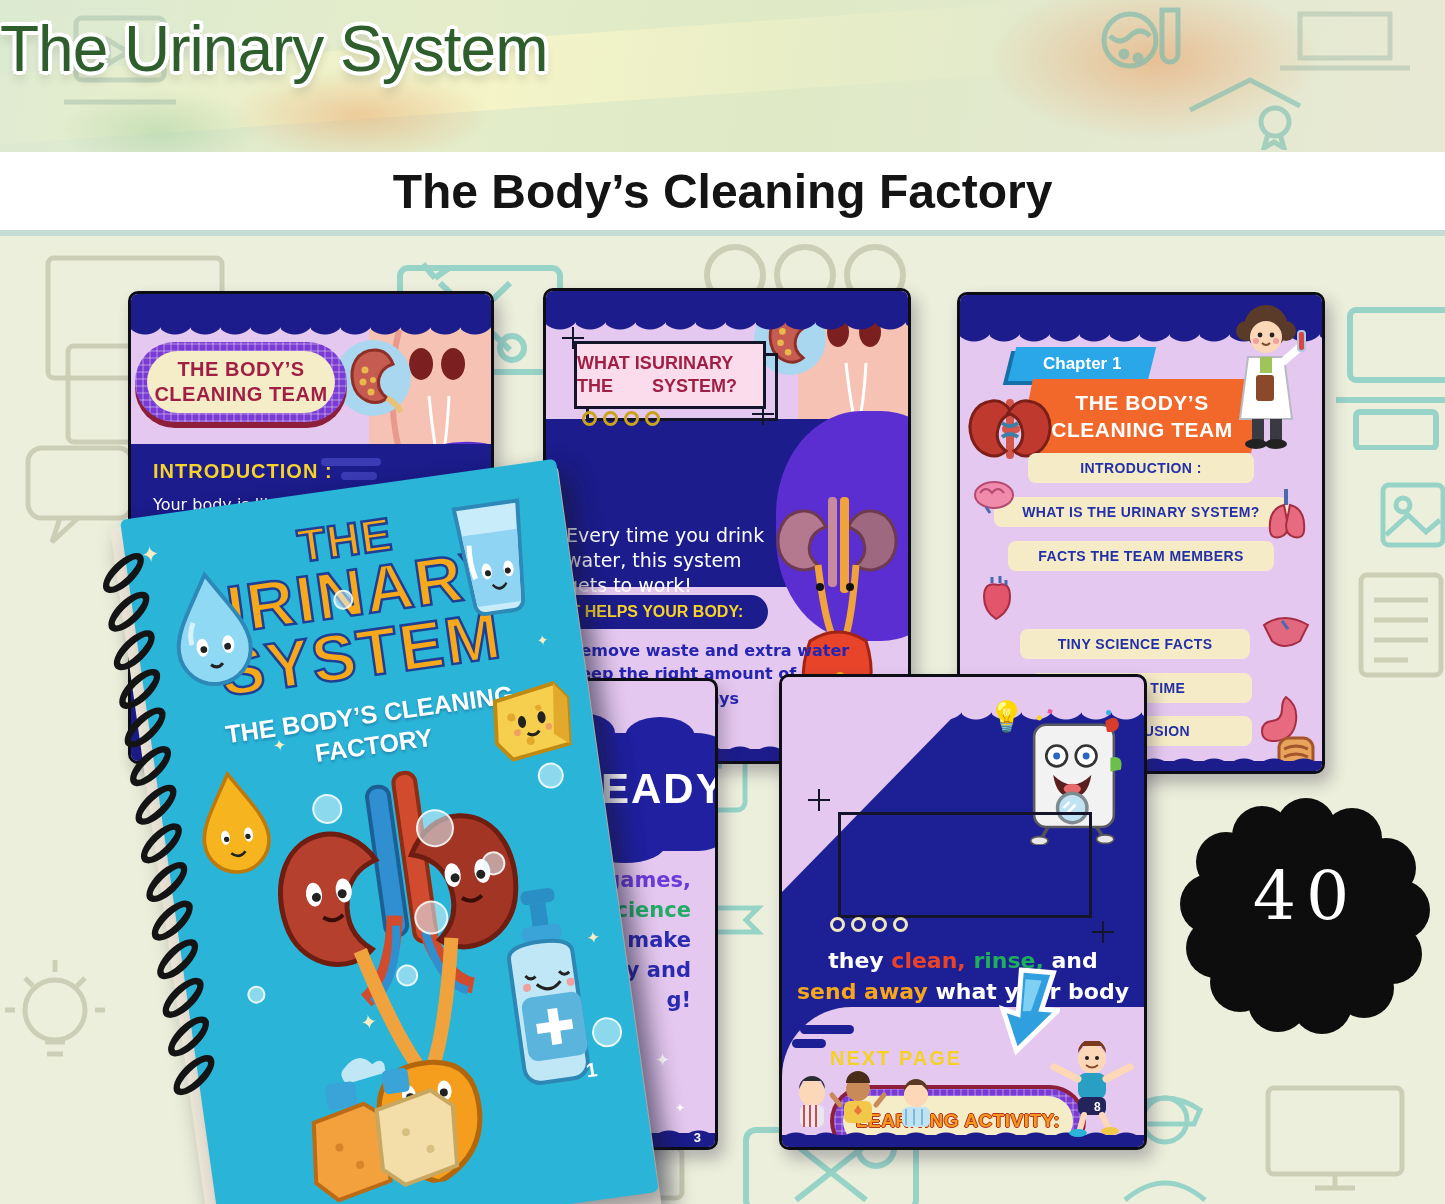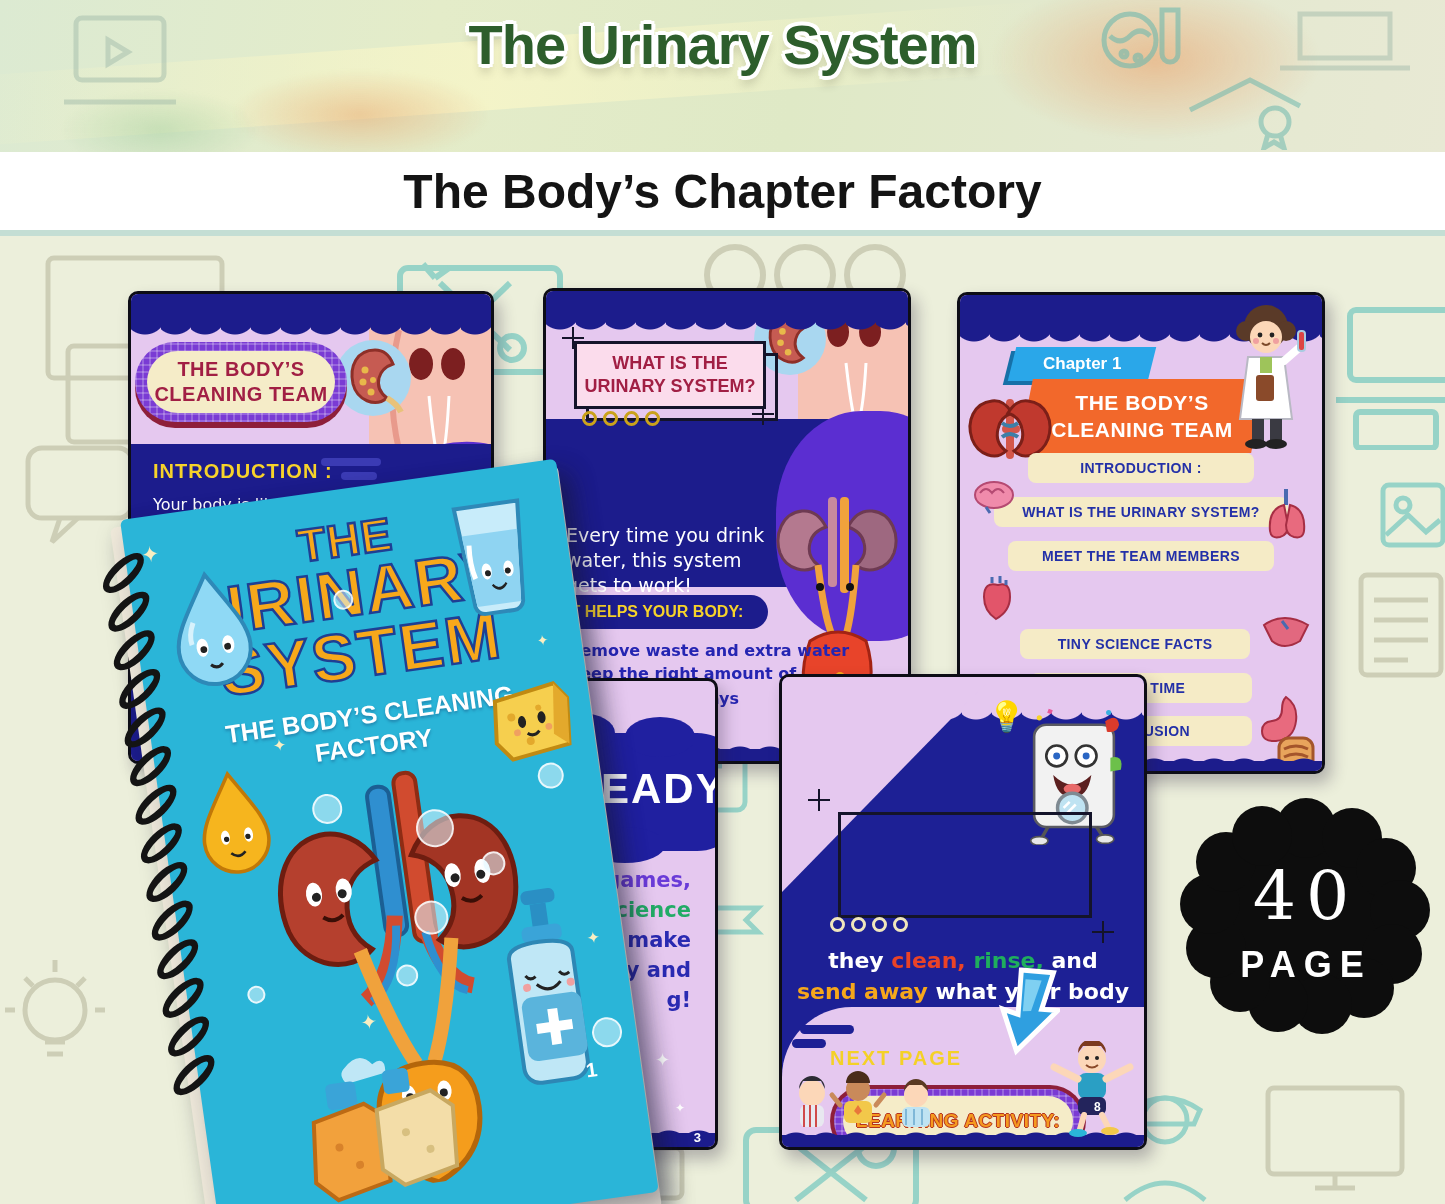--- a/index.html
+++ b/index.html
@@ -9,22 +9,22 @@
   
   .header{position:absolute;left:0;top:0;width:1445px;height:152px;
     background:linear-gradient(100deg,#dcead2 0%,#e4ecc9 30%,#dfe9c6 55%,#e3e9cf 75%,#e8e9d4 100%);z-index:3;overflow:hidden;}
   .header .streak{position:absolute;left:-60px;top:40px;width:1100px;height:70px;
     background:linear-gradient(100deg,rgba(250,250,210,.0),rgba(248,246,200,.8),rgba(250,250,210,0));
     transform:rotate(-4deg);}
   .header .splash{position:absolute;border-radius:50%;filter:blur(2px);}
   .sp1{left:230px;top:70px;width:260px;height:90px;background:radial-gradient(closest-side,rgba(232,156,96,.45),rgba(232,156,96,0));}
   .sp2{left:990px;top:-20px;width:330px;height:160px;background:radial-gradient(closest-side,rgba(236,150,90,.5),rgba(236,150,90,0));}
   .sp3{left:60px;top:90px;width:200px;height:80px;background:radial-gradient(closest-side,rgba(150,200,150,.4),rgba(150,200,150,0));}
-  .main-title{position:absolute;left:0;top:12px;width:100%;text-align:center;
-    font-size:56px;font-weight:bold;letter-spacing:-1px;color:#2d5e2c;z-index:2;
+  .main-title{position:absolute;left:0;top:12px;width:100%;text-align:left;
+    font-size:64px;font-weight:normal;letter-spacing:-1px;color:#2d5e2c;z-index:2;
     text-shadow:4px 0 0 #fff,-4px 0 0 #fff,0 4px 0 #fff,0 -4px 0 #fff,
       3px 3px 0 #fff,-3px 3px 0 #fff,3px -3px 0 #fff,-3px -3px 0 #fff,0 8px 10px rgba(60,60,40,.25);}
   .subtitle-band{position:absolute;left:0;top:152px;width:1445px;height:78px;background:#ffffff;z-index:3;
     display:flex;align-items:center;justify-content:center;}
   .subtitle-band .sub{font-size:48px;font-weight:bold;color:#141414;letter-spacing:0px;}
   .teal-strip{position:absolute;left:0;top:230px;width:1445px;height:6px;background:#c4ded4;z-index:3;}
 
   
   .doodle{position:absolute;z-index:0;opacity:.8;}
   .doodle svg{display:block;}
@@ -56,21 +56,21 @@
   .p1 .kidcircle{position:absolute;left:204px;top:46px;width:76px;height:76px;border-radius:50%;background:#a9d7f0;}
   .p1 .torso{position:absolute;right:-8px;top:-4px;width:130px;height:300px;background:#f6c2b4;border-radius:0 0 0 60px;}
   .p1 .blob{position:absolute;background:#5b2ed1;border-radius:50%;}
 
   
   .p2{left:543px;top:288px;width:362px;height:470px;z-index:2;}
   .p2 .topbar{position:absolute;left:0;top:0;width:100%;height:26px;background:#1c1c8c;}
   .p2 .navy-main{position:absolute;left:0;top:128px;width:100%;height:168px;background:#1c1c8c;}
   .p2 .tbox-shadow{position:absolute;left:40px;top:62px;width:186px;height:62px;border:3px solid #14142a;background:transparent;}
   .p2 .tbox{position:absolute;left:28px;top:50px;width:186px;height:62px;background:#fbdcec;border:3px solid #14142a;
-    display:flex;flex-direction:column;align-items:center;justify-content:center;}
+    display:flex;flex-direction:row;align-items:center;justify-content:center;}
   .p2 .tbox div{font-weight:bold;font-size:18px;color:#a11f44;line-height:23px;}
   .cross{position:absolute;width:22px;height:22px;}
   .cross:before,.cross:after{content:"";position:absolute;background:#14142a;}
   .cross:before{left:10px;top:0;width:2px;height:22px;}
   .cross:after{left:0;top:10px;width:22px;height:2px;}
   .dotrow{position:absolute;display:flex;gap:6px;}
   .dotrow i{width:9px;height:9px;border:3px solid #caa21b;border-radius:50%;display:block;}
   .p2 .kidcircle{position:absolute;left:208px;top:12px;width:72px;height:72px;border-radius:50%;background:#a9d7f0;}
   .p2 .torso{position:absolute;right:-8px;top:-4px;width:118px;height:240px;background:#f6c2b4;border-radius:0 0 0 60px;}
   .p2 .blob{position:absolute;background:#5b2ed1;border-radius:50%;}
@@ -289,21 +289,21 @@
     <div class="doodle" style="left:1180px;top:70px;color:#6fb9ae;opacity:.55;">
       <svg width="130" height="80" viewBox="0 0 130 80" fill="none" stroke="currentColor" stroke-width="5">
         <path d="M10 40 l60 -30 50 26"></path>
           <circle cx="95" cy="52" r="14"></circle>
           <path d="M88 64 l-4 14 10 -6 10 6 -4 -14"></path>
         </svg>
       </div>
     <div class="main-title">The Urinary System</div>
   </div>
   <div class="subtitle-band">
-    <div class="sub">The Body’s Chapter Factory</div>
+    <div class="sub">The Body’s Cleaning Factory</div>
   </div>
   <div class="teal-strip"></div>
 
   <div class="page p1">
     <div class="torso">
       <svg width="130" height="300" viewBox="0 0 130 300">
         <path d="M30 40 q-14 60 0 120 q10 40 4 80" fill="none" stroke="#e89a8c" stroke-width="6"></path>
         <path d="M52 90 a12 16 0 1 1 0.1 0" fill="#7c1f20"></path>
         <path d="M84 90 a12 16 0 1 1 0.1 0" fill="#7c1f20"></path>
         <path d="M60 106 q4 40 8 60 M80 106 q-2 40 -6 60" stroke="#fff" stroke-width="3" fill="none"></path>
@@ -446,21 +446,21 @@
           <ellipse cx="60" cy="143" rx="11" ry="5" fill="#222"></ellipse>
       </svg>
     </div>
     <div class="tocrow" style="left:68px;top:158px;width:226px;height:30px;">
         <span>INTRODUCTION :</span>
       </div>
     <div class="tocrow" style="left:34px;top:202px;width:294px;height:30px;">
         <span>WHAT IS THE URINARY SYSTEM?</span>
       </div>
     <div class="tocrow" style="left:48px;top:246px;width:266px;height:30px;">
-        <span>MEET THE TEAM MEMBERS</span>
+        <span>FACTS THE TEAM MEMBERS</span>
       </div>
     <div class="tocrow" style="left:60px;top:334px;width:230px;height:30px;">
         <span>TINY SCIENCE FACTS</span>
       </div>
     <div class="tocrow" style="left:70px;top:378px;width:222px;height:30px;">
         <span>STORY TIME</span>
       </div>
     <div class="tocrow" style="left:70px;top:421px;width:222px;height:30px;">
         <span>CONCLUSION</span>
       </div>
@@ -770,16 +770,15 @@
         <circle cx="142" cy="206" r="30"></circle>
           <circle cx="98" cy="204" r="30"></circle>
           <circle cx="60" cy="184" r="30"></circle>
         <circle cx="36" cy="150" r="30"></circle>
           <circle cx="30" cy="106" r="30"></circle>
           <circle cx="46" cy="64" r="30"></circle>
         <circle cx="82" cy="38" r="30"></circle>
       </g>
     </svg>
     <div class="txt60">40</div>
-    <div class="txtpage">PAGE</div>
   </div>
 
 </div>
 
 </body></html>

